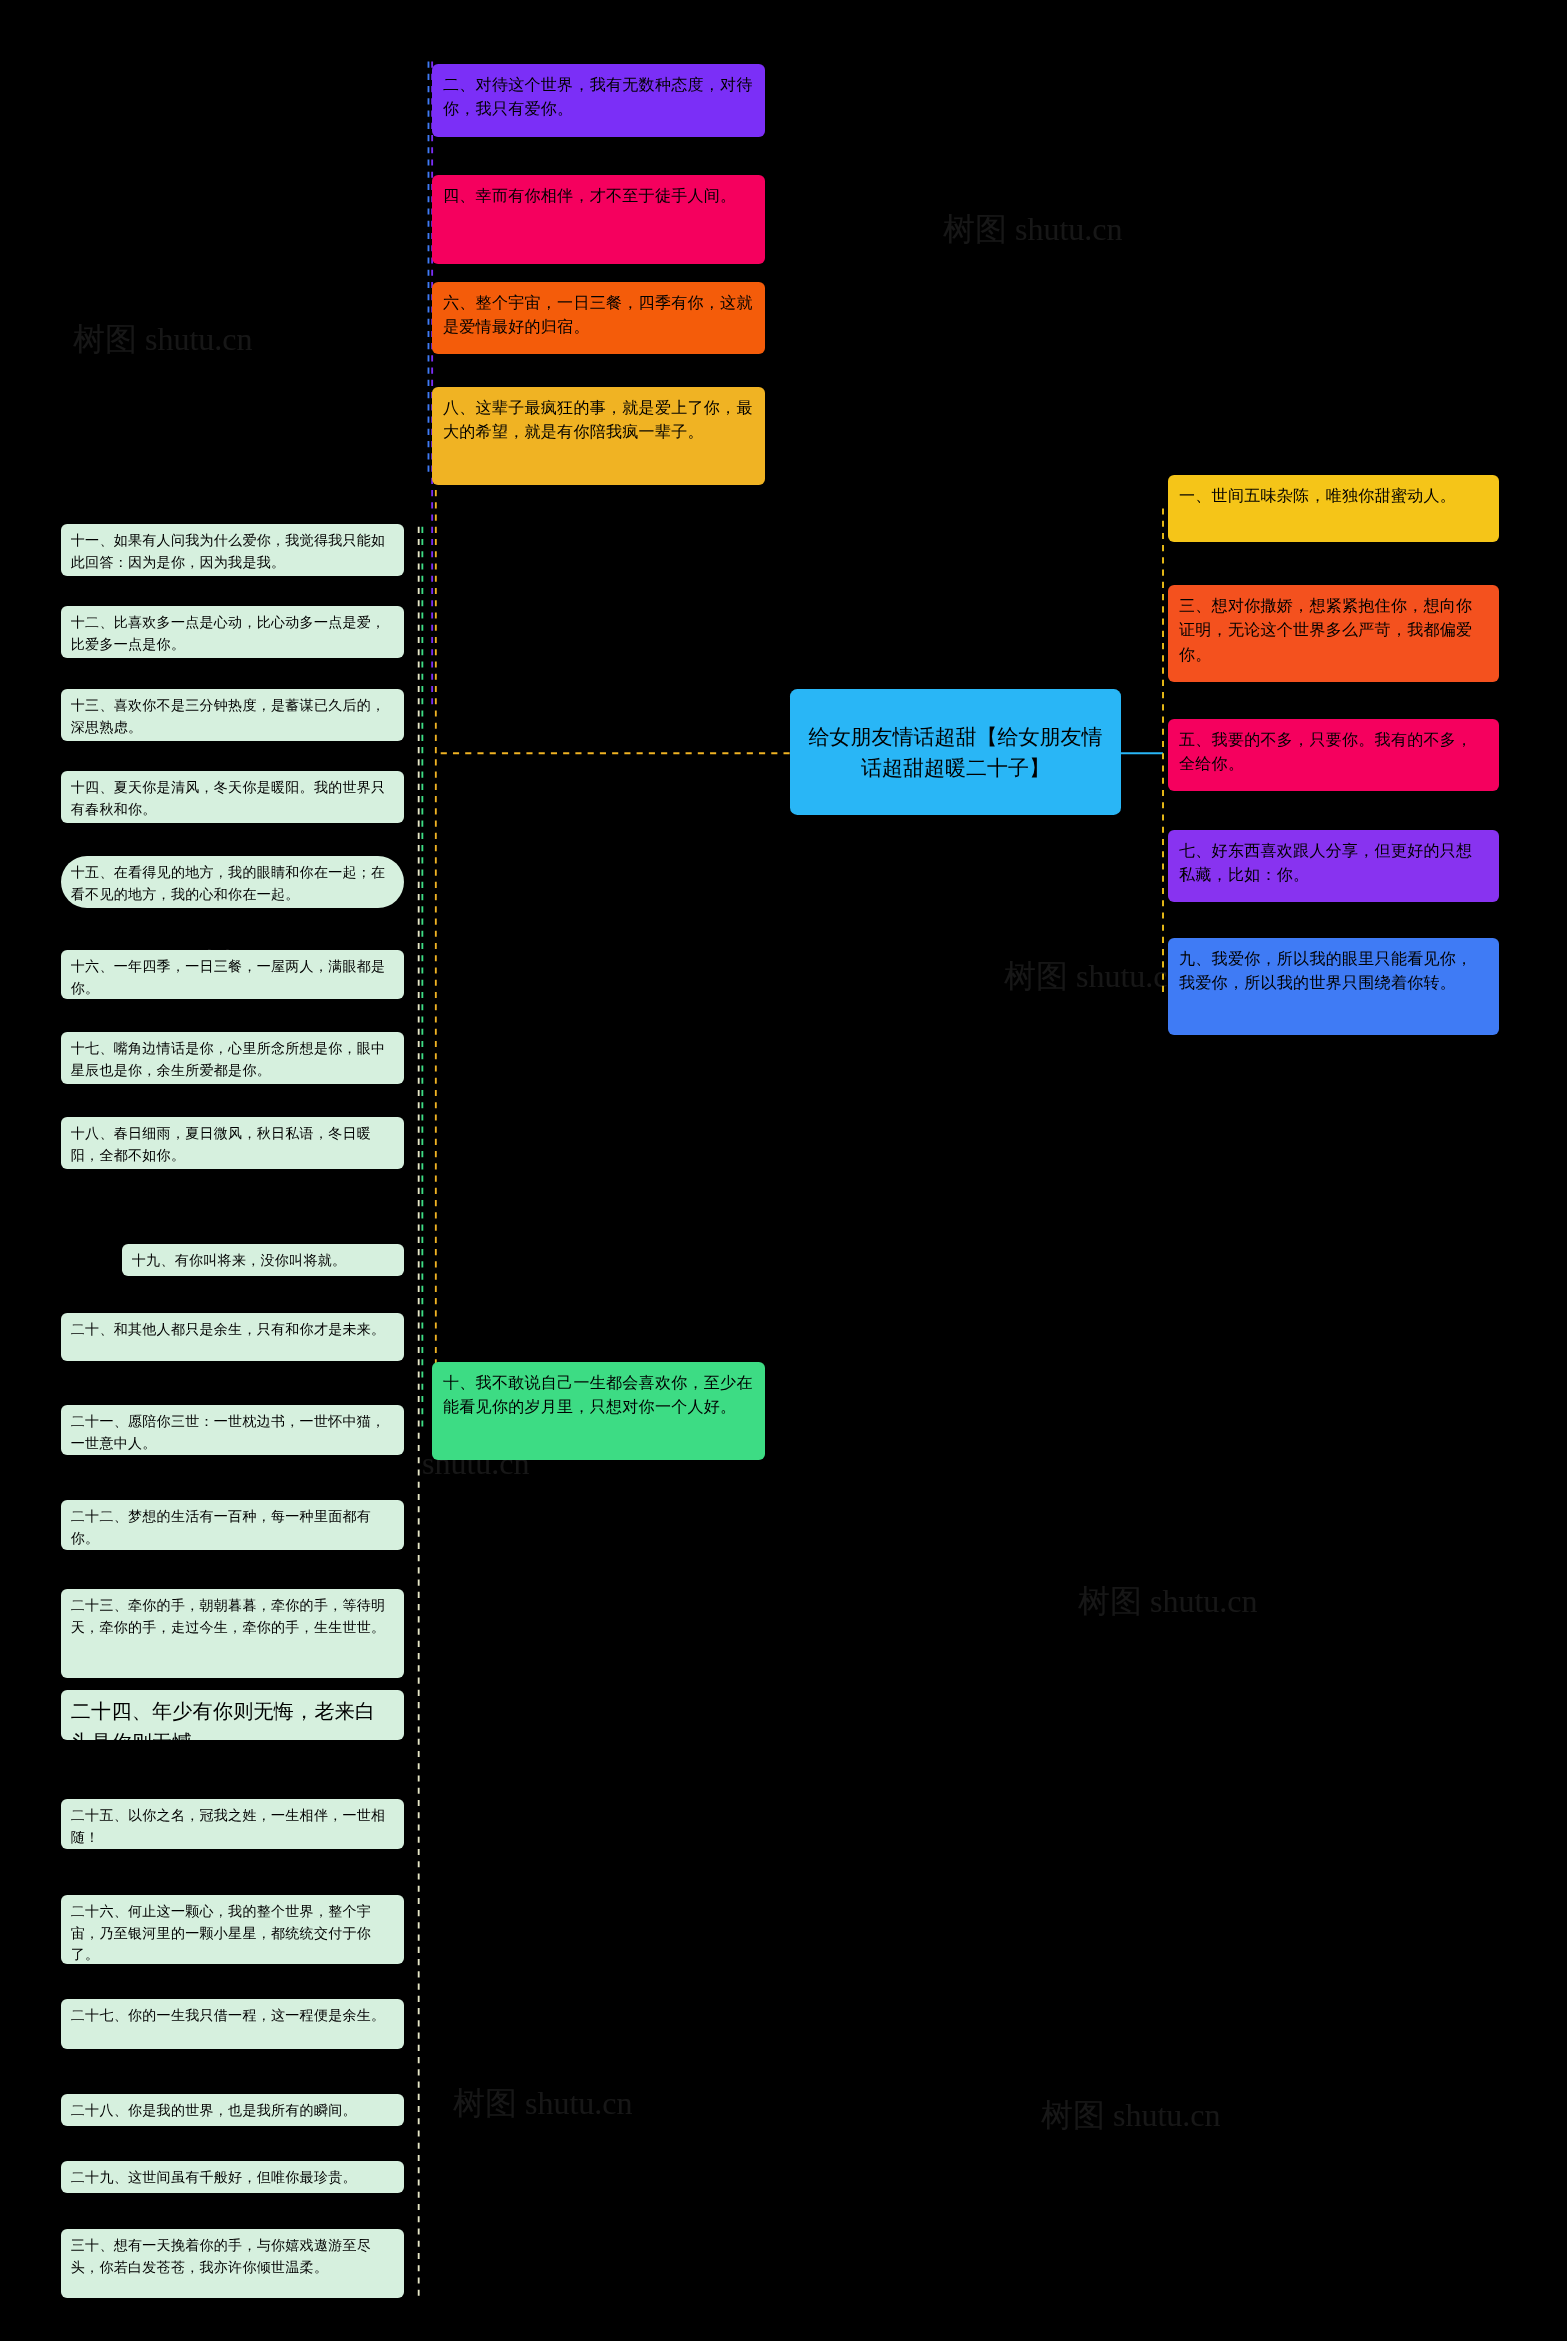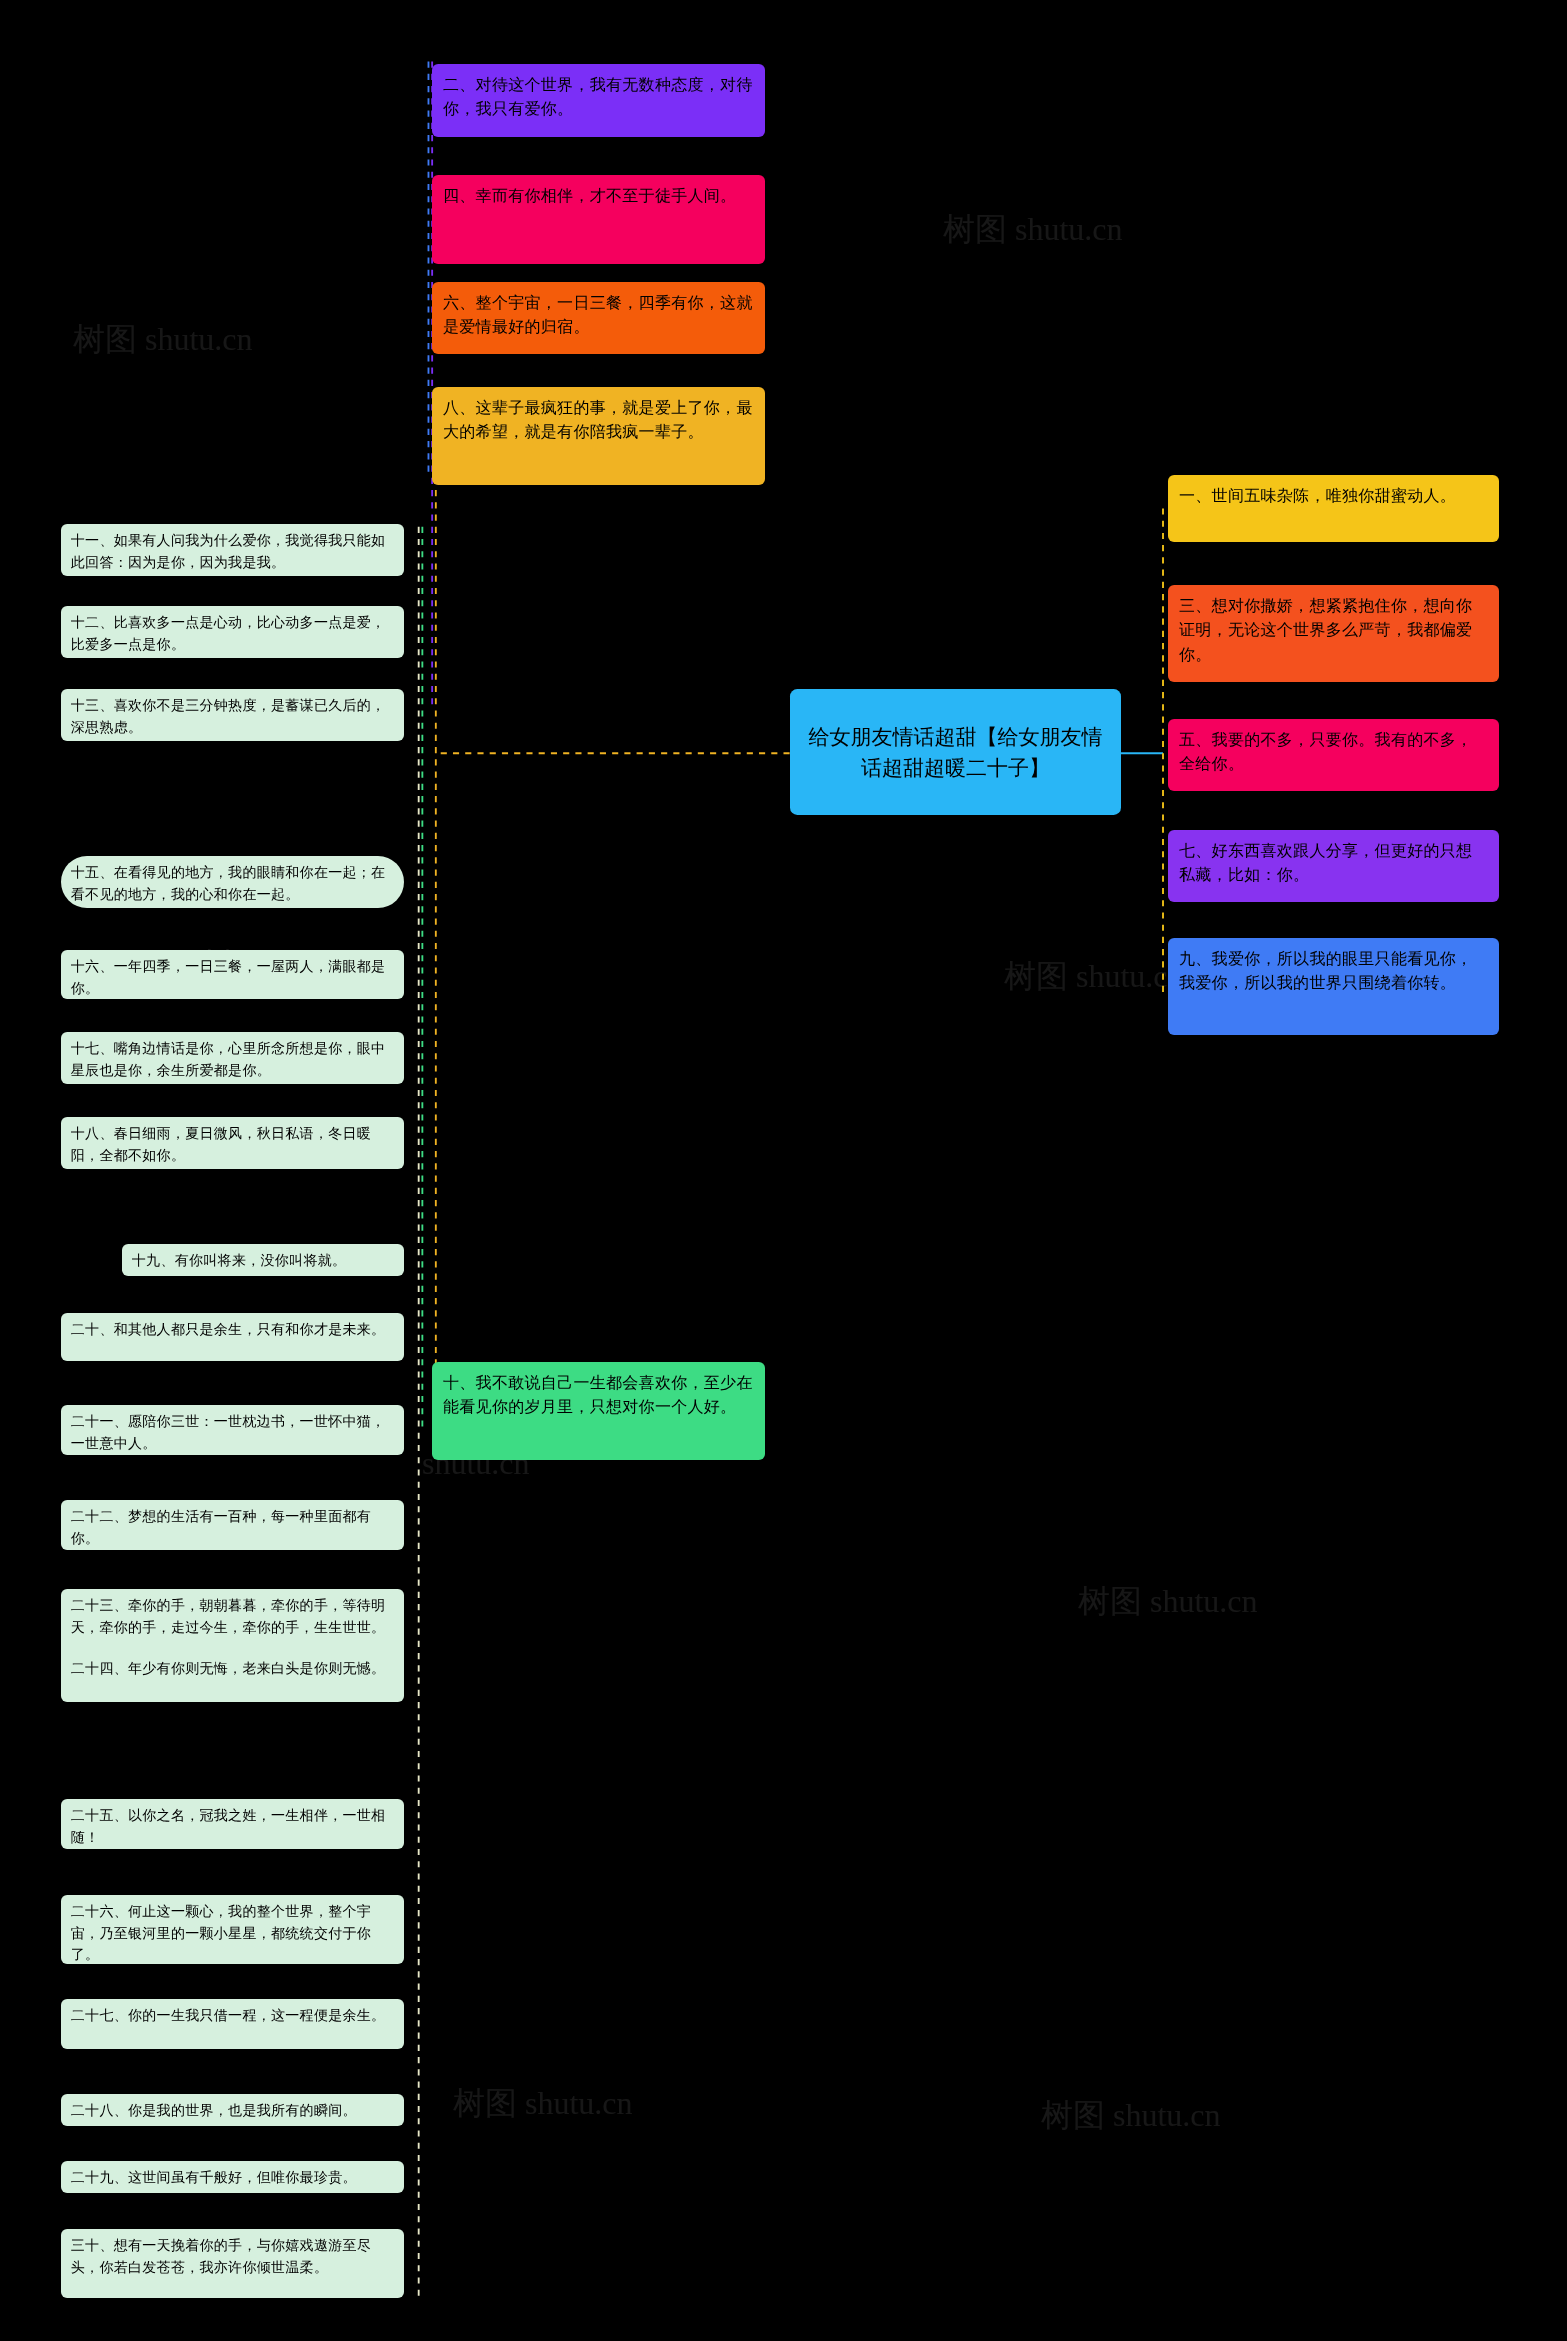--- a/index.html
+++ b/index.html
@@ -132,20 +132,23 @@
 
   <div class="node" style="left:61px; top:524px; width:343px; height:52px; background:#d6f0de; font-size:14px; padding:6.1px 9.8px;">
     <span>十一、如果有人问我为什么爱你，我觉得我只能如此回答：因为是你，因为我是我。</span>
   </div>
   <div class="node" style="left:61px; top:606px; width:343px; height:52px; background:#d6f0de; font-size:14px; padding:6.1px 9.8px;">
     <span>十二、比喜欢多一点是心动，比心动多一点是爱，比爱多一点是你。</span>
   </div>
   <div class="node" style="left:61px; top:689px; width:343px; height:52px; background:#d6f0de; font-size:14px; padding:6.1px 9.8px;">
     <span>十三、喜欢你不是三分钟热度，是蓄谋已久后的，深思熟虑。</span>
   </div>
+  <div class="node" style="left:61px; top:771px; width:343px; height:52px; background:#d6f0de; font-size:14px; padding:6.1px 9.8px;">
+    <span>十四、夏天你是清风，冬天你是暖阳。我的世界只有春秋和你。</span>
+  </div>
   <div class="node" style="left:61px; top:856px; width:343px; height:52px; background:#d6f0de; font-size:14px; padding:6.1px 9.8px;border-radius:26px;">
     <span>十五、在看得见的地方，我的眼睛和你在一起；在看不见的地方，我的心和你在一起。</span>
   </div>
   <div class="node" style="left:61px; top:950px; width:343px; height:49px; background:#d6f0de; font-size:14px; padding:6.1px 9.8px;">
     <span>十六、一年四季，一日三餐，一屋两人，满眼都是你。</span>
   </div>
   <div class="node" style="left:61px; top:1032px; width:343px; height:52px; background:#d6f0de; font-size:14px; padding:6.1px 9.8px;">
     <span>十七、嘴角边情话是你，心里所念所想是你，眼中星辰也是你，余生所爱都是你。</span>
   </div>
   <div class="node" style="left:61px; top:1117px; width:343px; height:52px; background:#d6f0de; font-size:14px; padding:6.1px 9.8px;">
@@ -159,21 +162,21 @@
   </div>
   <div class="node" style="left:61px; top:1405px; width:343px; height:50px; background:#d6f0de; font-size:14px; padding:6.1px 9.8px;">
     <span>二十一、愿陪你三世：一世枕边书，一世怀中猫，一世意中人。</span>
   </div>
   <div class="node" style="left:61px; top:1500px; width:343px; height:50px; background:#d6f0de; font-size:14px; padding:6.1px 9.8px;">
     <span>二十二、梦想的生活有一百种，每一种里面都有你。</span>
   </div>
   <div class="node" style="left:61px; top:1589px; width:343px; height:89px; background:#d6f0de; font-size:14px; padding:6.1px 9.8px;">
     <span>二十三、牵你的手，朝朝暮暮，牵你的手，等待明天，牵你的手，走过今生，牵你的手，生生世世。</span>
   </div>
-  <div class="node" style="left:61px; top:1652px; width:343px; height:50px; background:#d6f0de; font-size:14px; padding:6.1px 9.8px;">
+  <div class="node" style="left:61px; top:1690px; width:343px; height:50px; background:#d6f0de; font-size:20px; padding:6.1px 9.8px;">
     <span>二十四、年少有你则无悔，老来白头是你则无憾。</span>
   </div>
   <div class="node" style="left:61px; top:1799px; width:343px; height:50px; background:#d6f0de; font-size:14px; padding:6.1px 9.8px;">
     <span>二十五、以你之名，冠我之姓，一生相伴，一世相随！</span>
   </div>
   <div class="node" style="left:61px; top:1895px; width:343px; height:69px; background:#d6f0de; font-size:14px; padding:6.1px 9.8px;">
     <span>二十六、何止这一颗心，我的整个世界，整个宇宙，乃至银河里的一颗小星星，都统统交付于你了。</span>
   </div>
   <div class="node" style="left:61px; top:1999px; width:343px; height:50px; background:#d6f0de; font-size:14px; padding:6.1px 9.8px;">
     <span>二十七、你的一生我只借一程，这一程便是余生。</span>

